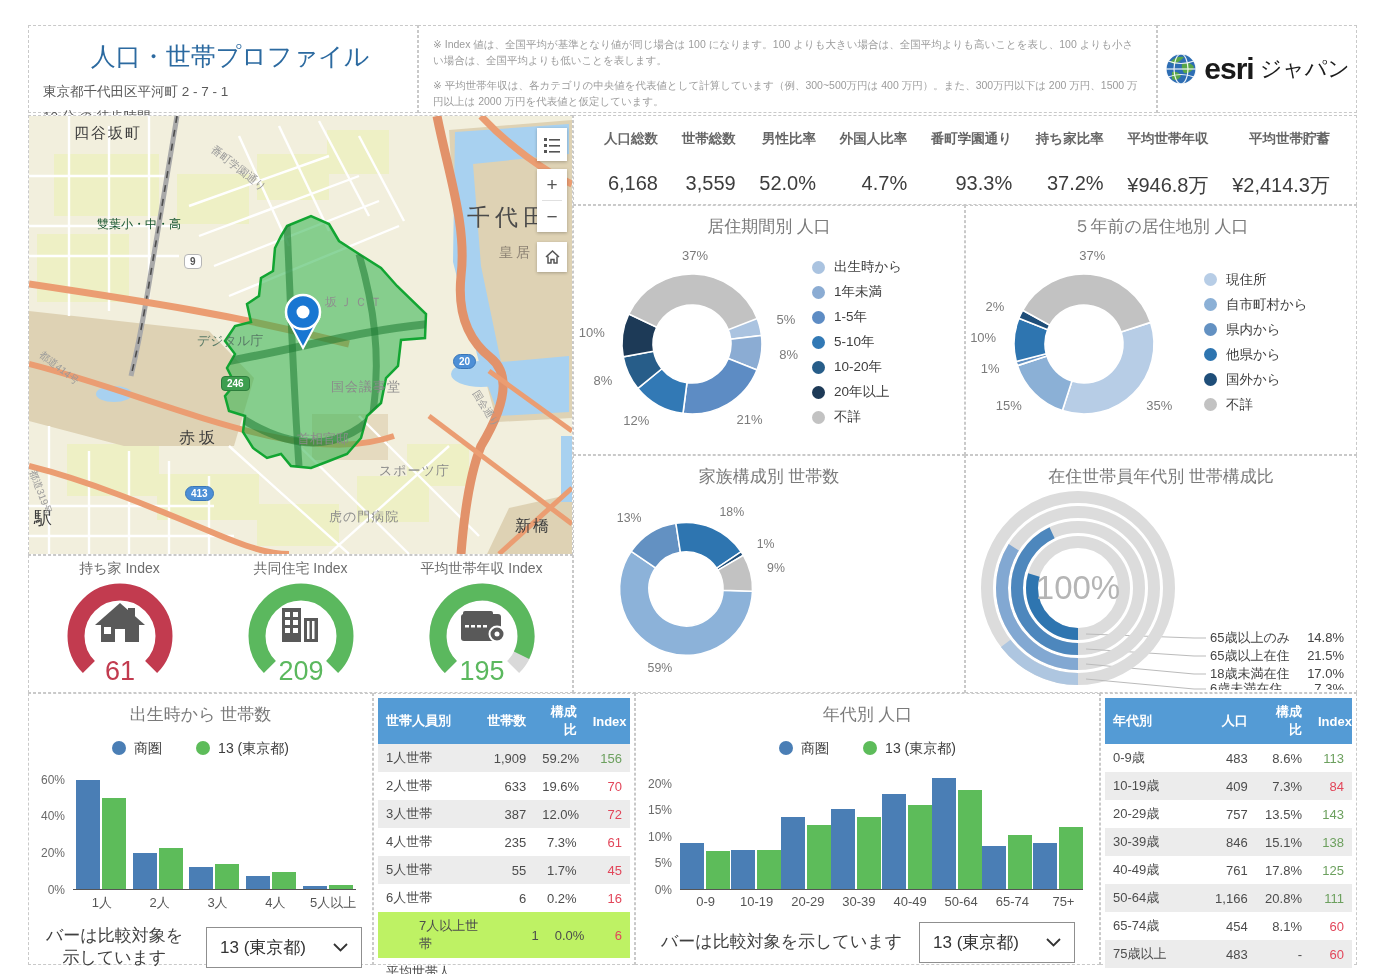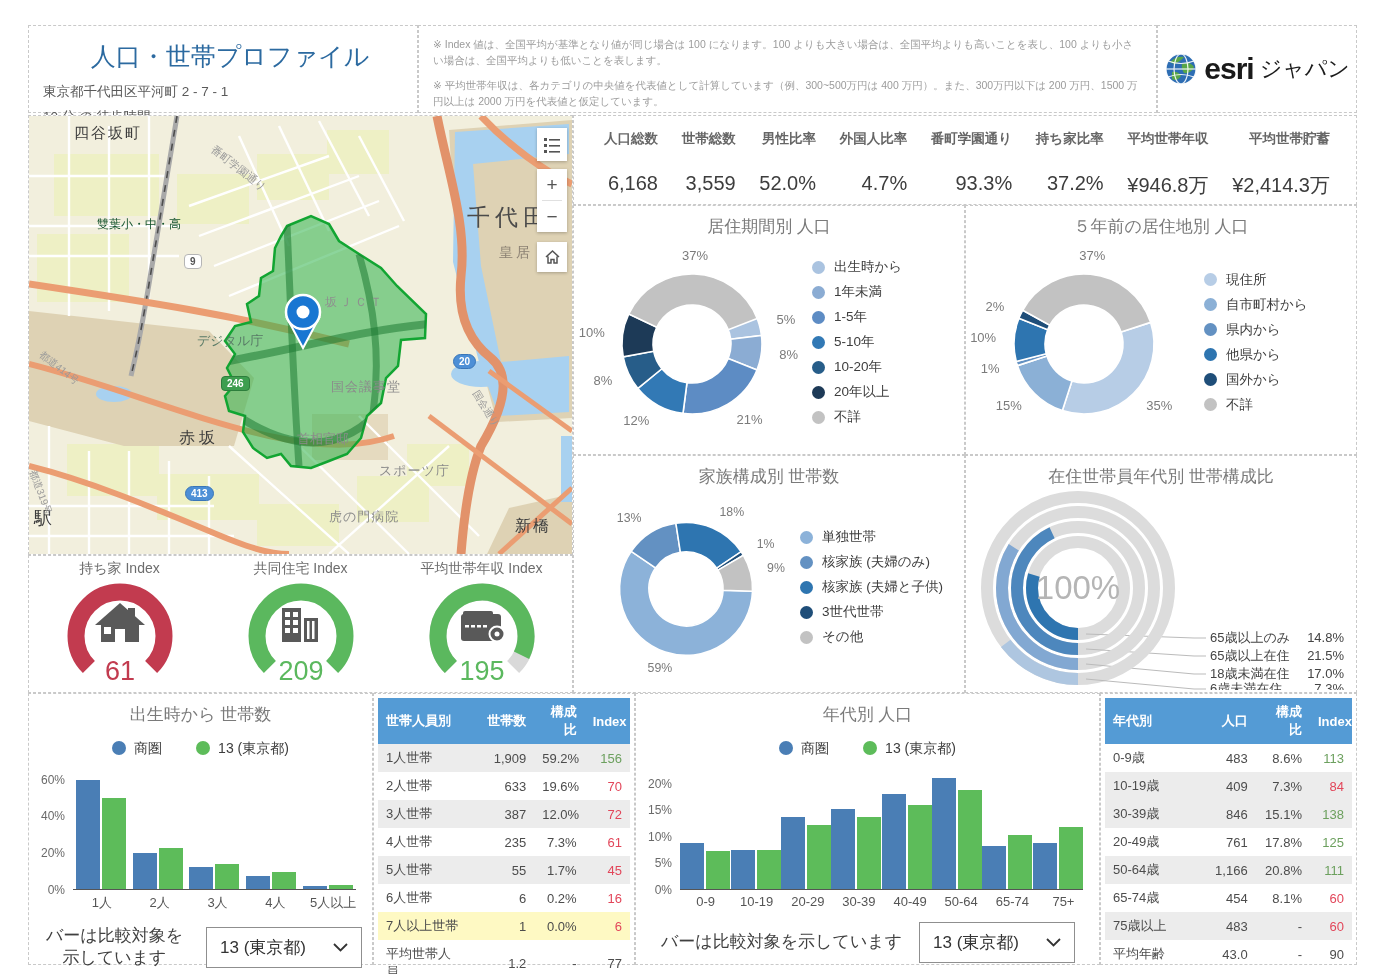--- a/index.html
+++ b/index.html
@@ -434,42 +434,20 @@
           <text x="90.51452717092356" y="193.5975405341694" text-anchor="middle" font-size="13" fill="#7b7b7b">59%</text>
           <path d="M60.24205512051932,66.45230976025438 A70,70 0 0 1 107.29099146011731,36.824013298741306 L112.0335523849225,67.45909312358444 A39,39 0 0 0 85.82057356714648,83.96628686642744 Z" fill="#6391c2" stroke="#fff" stroke-width="1.6"></path>
           <text x="71.1068877057757" y="35.53500138077439" text-anchor="end" font-size="13" fill="#7b7b7b">13%</text>
           <path d="M107.29099146011731,36.824013298741306 A70,70 0 0 1 176.0326300788529,66.8564967570477 L150.33246532964662,84.19147676464085 A39,39 0 0 0 112.0335523849225,67.45909312358444 Z" fill="#2e75b0" stroke="#fff" stroke-width="1.6"></path>
           <text x="153.2307148650068" y="29.360079798522932" text-anchor="start" font-size="13" fill="#7b7b7b">18%</text>
           <path d="M176.0326300788529,66.8564967570477 A70,70 0 0 1 178.37595684450804,70.57763651151859 L151.63803309908306,86.26468319927464 A39,39 0 0 0 150.33246532964662,84.19147676464085 Z" fill="#1f4e79" stroke="#fff" stroke-width="1.6"></path>
           <text x="192.46499861922564" y="63.106887705775776" text-anchor="start" font-size="13" fill="#7b7b7b">1%</text>
           <path d="M178.37595684450804,70.57763651151859 A70,70 0 0 1 187.9573578913367,108.44296476917502 L156.97624225374474,107.3610803713975 A39,39 0 0 0 151.63803309908306,86.26468319927464 Z" fill="#c2c2c2" stroke="#fff" stroke-width="1.6"></path>
           <text x="203.31119079077223" y="88.41295004266539" text-anchor="start" font-size="13" fill="#7b7b7b">9%</text>
         </svg>
-      <ul class="legend">
-          <li>
-            <span class="dot" style="background: rgb(140, 178, 217);"></span>
-            <span>単独世帯</span>
-          </li>
-          <li>
-            <span class="dot" style="background: rgb(99, 145, 194);"></span>
-            <span>核家族 (夫婦のみ)</span>
-          </li>
-          <li>
-            <span class="dot" style="background: rgb(46, 117, 176);"></span>
-            <span>核家族 (夫婦と子供)</span>
-          </li>
-          <li>
-            <span class="dot" style="background: rgb(31, 78, 121);"></span>
-            <span>3世代世帯</span>
-          </li>
-          <li>
-            <span class="dot" style="background: rgb(194, 194, 194);"></span>
-            <span>その他</span>
-          </li>
-        </ul>
     </div>
   </div>
 
   <div class="panel" style="left:965px;top:455px;width:392px;height:238px;">
     <div class="chart-title">在住世帯員年代別 世帯構成比</div>
     <svg width="384" height="202" viewBox="0 0 384 202" id="rings-chart">
         <circle cx="112" cy="100" r="46" fill="none" stroke="#dcdcdc" stroke-width="12"></circle>
         <circle cx="112" cy="100" r="46" fill="none" stroke="#2e75b0" stroke-width="12" pathLength="100" stroke-dasharray="29.600000000000005 70.39999999999999" transform="rotate(90 112 100)"></circle>
         <polyline points="120,146 228,150 240,150" fill="none" stroke="#bbb" stroke-width="1"></polyline>
         <text x="244" y="154" font-size="13" fill="#444">65歳以上のみ</text>
@@ -584,21 +562,21 @@
           <div class="num">55</div>
           <div class="num">1.7%</div>
           <div class="num idx-red">45</div>
         </div>
         <div class="trow tbody-row" style="grid-template-columns: 36% 26% 20% 18%;">
           <div>6人世帯</div>
           <div class="num">6</div>
           <div class="num">0.2%</div>
           <div class="num idx-red">16</div>
         </div>
-        <div class="trow tbody-row" style="grid-template-columns: 36% 26% 20% 18%; background: #fef9c3;">
+        <div class="trow tbody-row" style="grid-template-columns: 36% 26% 20% 18%; background: #bef264; padding-left: 33px;">
           <div>7人以上世帯</div>
           <div class="num">1</div>
           <div class="num">0.0%</div>
           <div class="num idx-red">6</div>
         </div>
         <div class="trow tbody-row" style="grid-template-columns: 36% 26% 20% 18%;">
           <div>平均世帯人員</div>
           <div class="num">1.2</div>
           <div class="num">-</div>
           <div class="num idx-dark">77</div>
@@ -689,28 +667,34 @@
           <div class="num">483</div>
           <div class="num">8.6%</div>
           <div class="num idx-green">113</div>
         </div>
         <div class="trow tbody-row" style="grid-template-columns: 34% 27% 22% 17%; background: rgb(236, 236, 236);">
           <div>10-19歳</div>
           <div class="num">409</div>
           <div class="num">7.3%</div>
           <div class="num idx-red">84</div>
         </div>
+        <div class="trow tbody-row" style="grid-template-columns: 34% 27% 22% 17%;">
+          <div>20-29歳</div>
+          <div class="num">757</div>
+          <div class="num">13.5%</div>
+          <div class="num idx-green">143</div>
+        </div>
         <div class="trow tbody-row" style="grid-template-columns: 34% 27% 22% 17%; background: rgb(236, 236, 236);">
           <div>30-39歳</div>
           <div class="num">846</div>
           <div class="num">15.1%</div>
           <div class="num idx-green">138</div>
         </div>
         <div class="trow tbody-row" style="grid-template-columns: 34% 27% 22% 17%;">
-          <div>20-49歳</div>
+          <div>40-49歳</div>
           <div class="num">761</div>
           <div class="num">17.8%</div>
           <div class="num idx-green">125</div>
         </div>
         <div class="trow tbody-row" style="grid-template-columns: 34% 27% 22% 17%; background: rgb(236, 236, 236);">
           <div>50-64歳</div>
           <div class="num">1,166</div>
           <div class="num">20.8%</div>
           <div class="num idx-green">111</div>
         </div>

